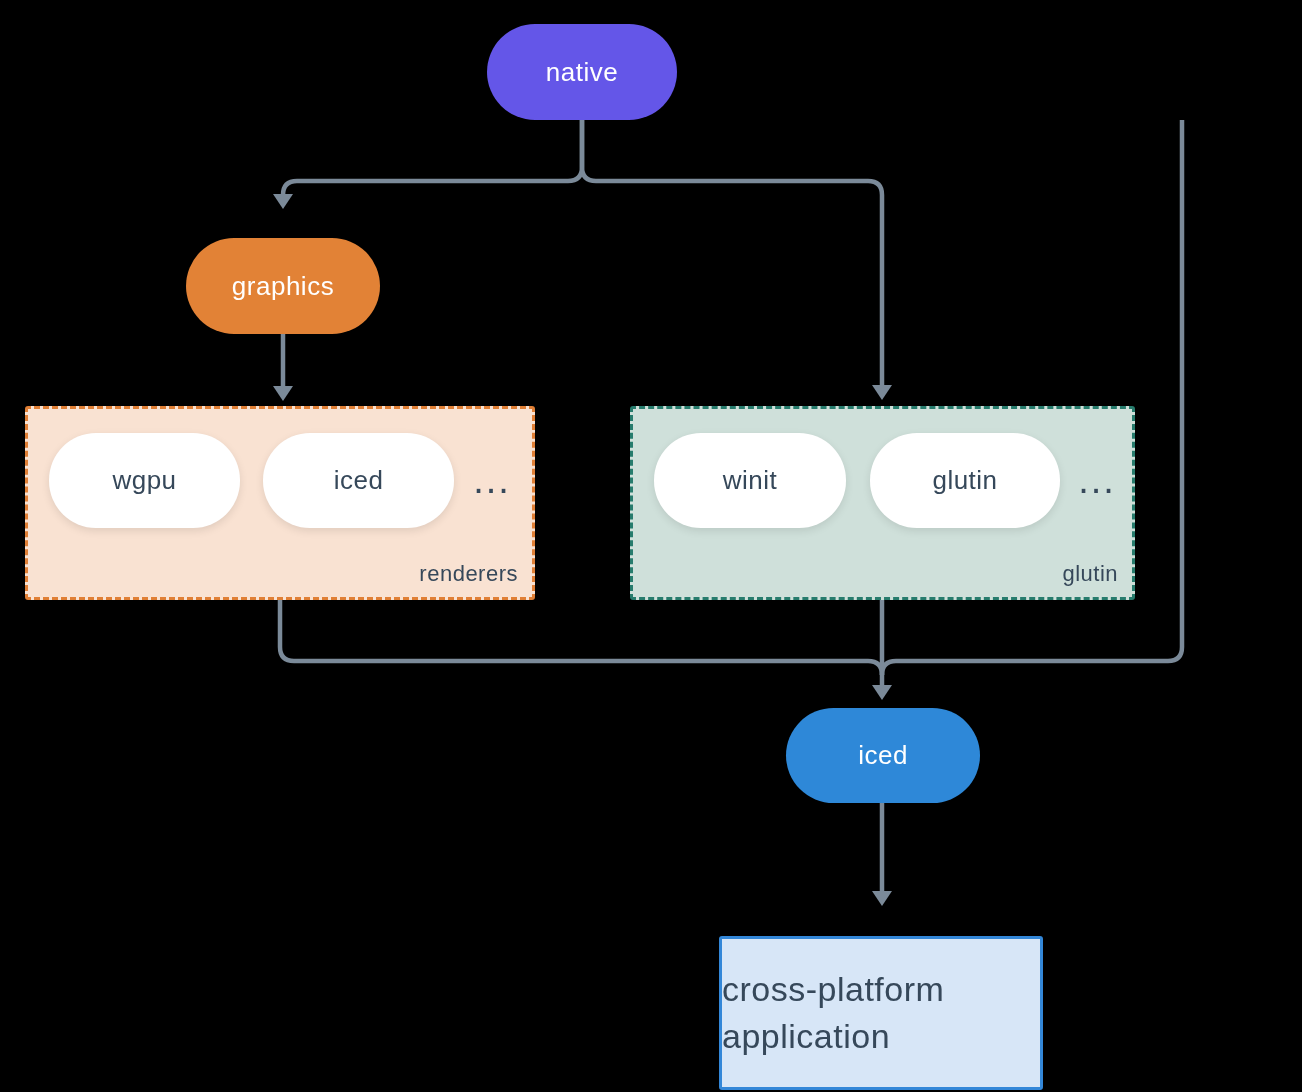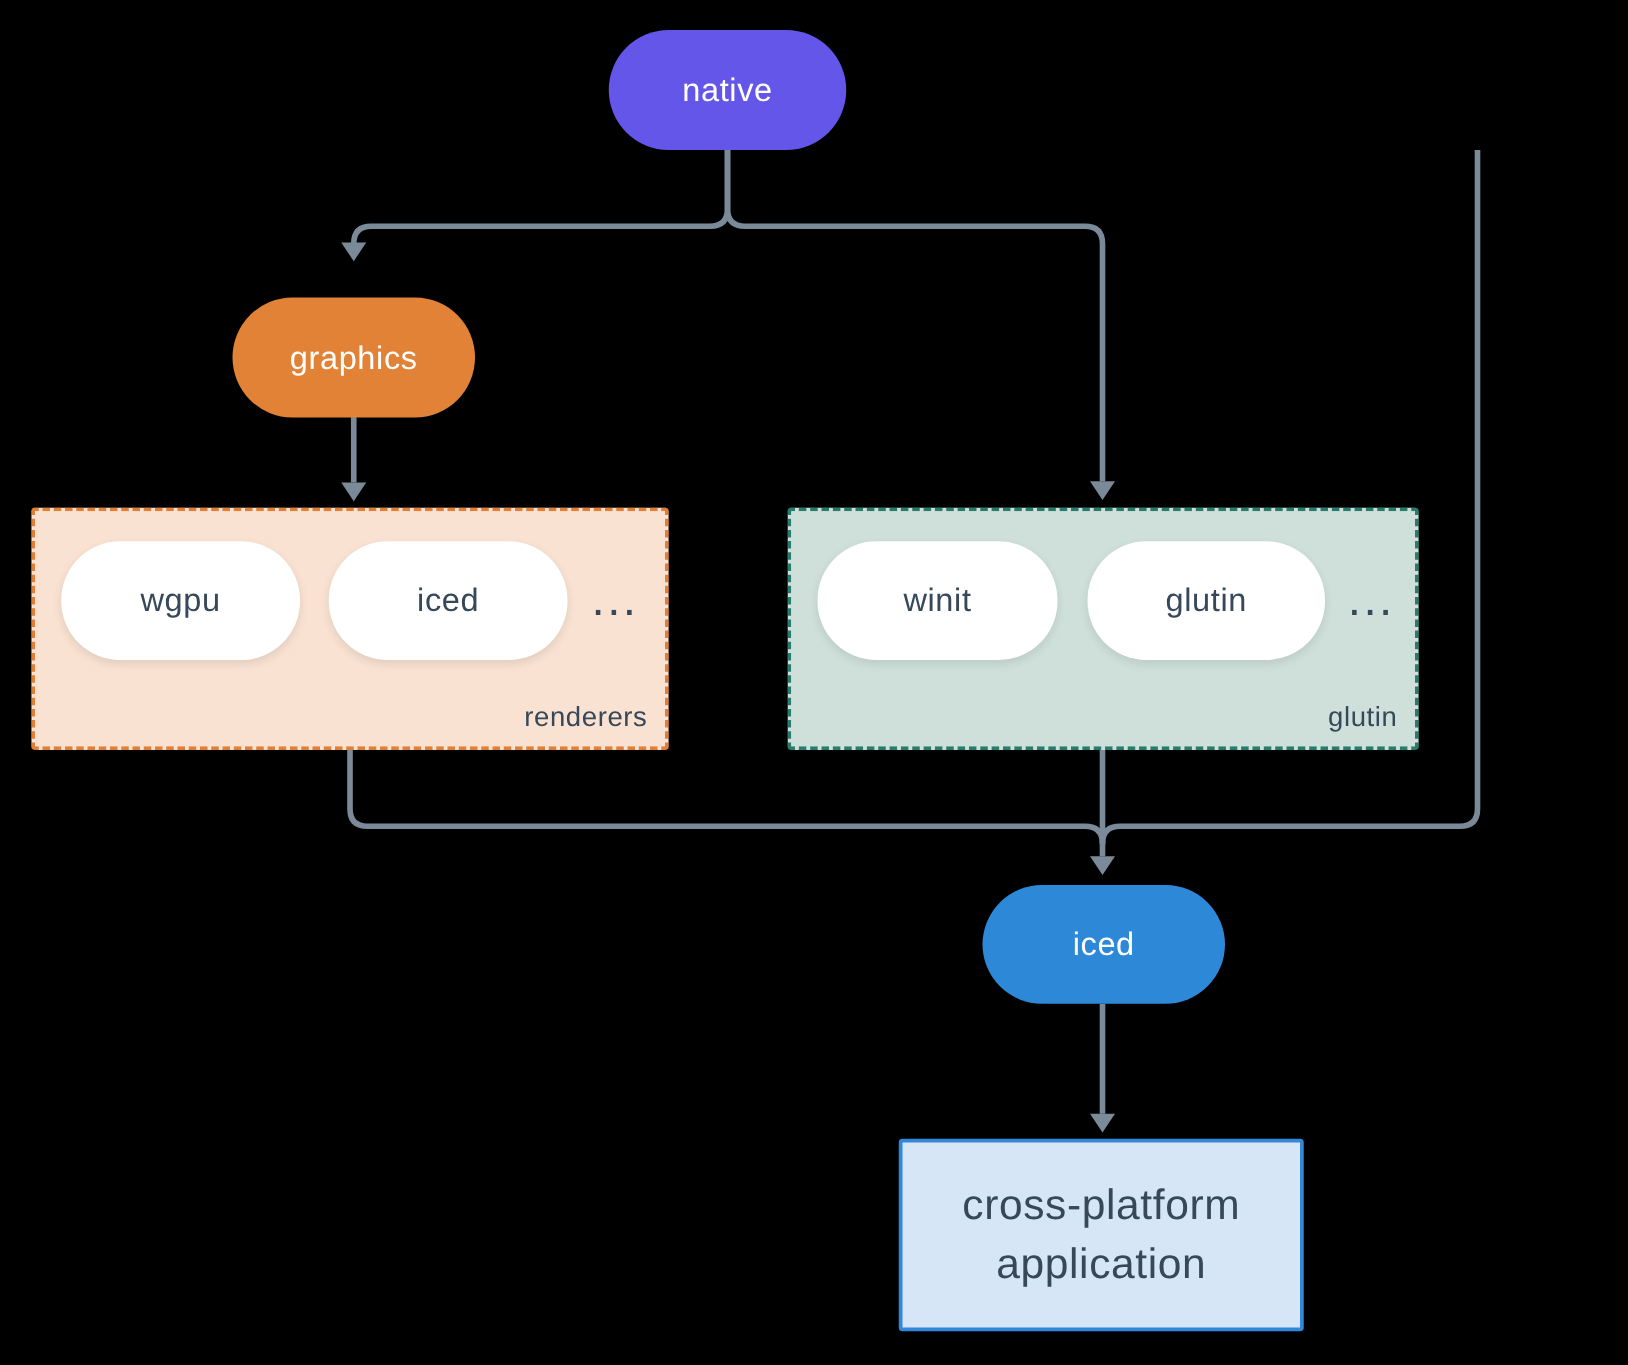--- a/index.html
+++ b/index.html
@@ -54,24 +54,24 @@
     position:absolute;top:24px;height:95px;left:428px;width:72px;
     display:flex;align-items:center;justify-content:center;
     color:var(--text-dark);font-size:38px;letter-spacing:2px;
   }
   .group-label{
     position:absolute;right:14px;bottom:10px;
     color:var(--text-dark);font-size:22px;letter-spacing:.5px;
   }
 
   #node-application{
-    position:absolute;left:719px;top:911px;width:324px;height:154px;
+    position:absolute;left:719px;top:936px;width:324px;height:154px;
     box-sizing:border-box;background:var(--app-fill);
     border:3px solid var(--app-border);border-radius:3px;
-    display:flex;flex-direction:column;align-items:center;justify-content:center;
+    display:flex;flex-direction:column;justify-content:center;
     color:var(--text-dark);font-size:34px;line-height:47px;letter-spacing:.5px;
   }
 </style>
 </head>
 <body>
 
 <div class="canvas">
 
   <svg class="wires" viewBox="0 0 1302 1092" xmlns="http://www.w3.org/2000/svg">
     <path d="M582,120 L582,167 Q582,181 568,181 L297,181 Q283,181 283,195"></path>

